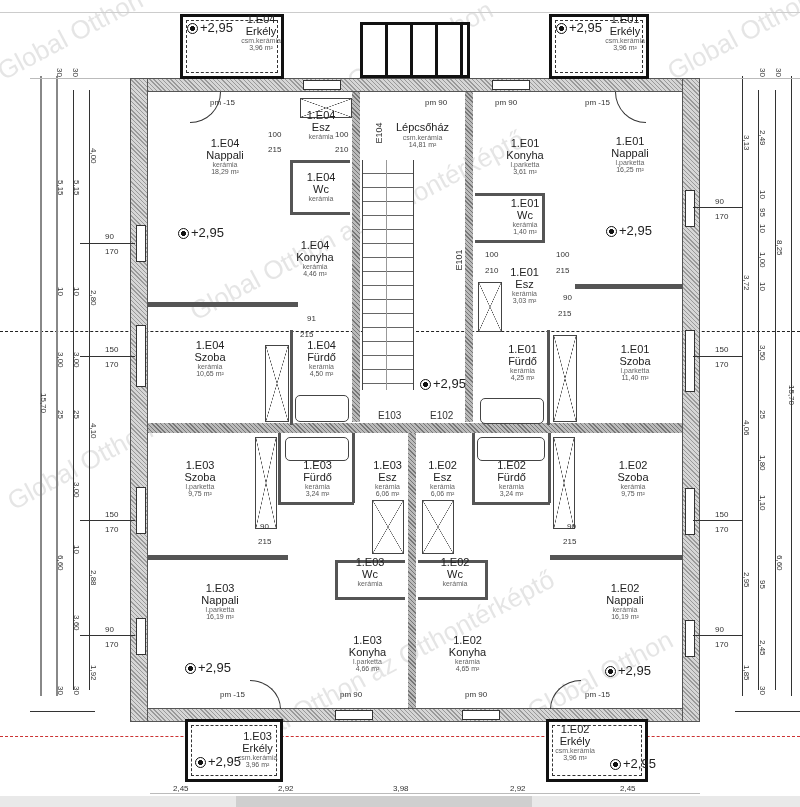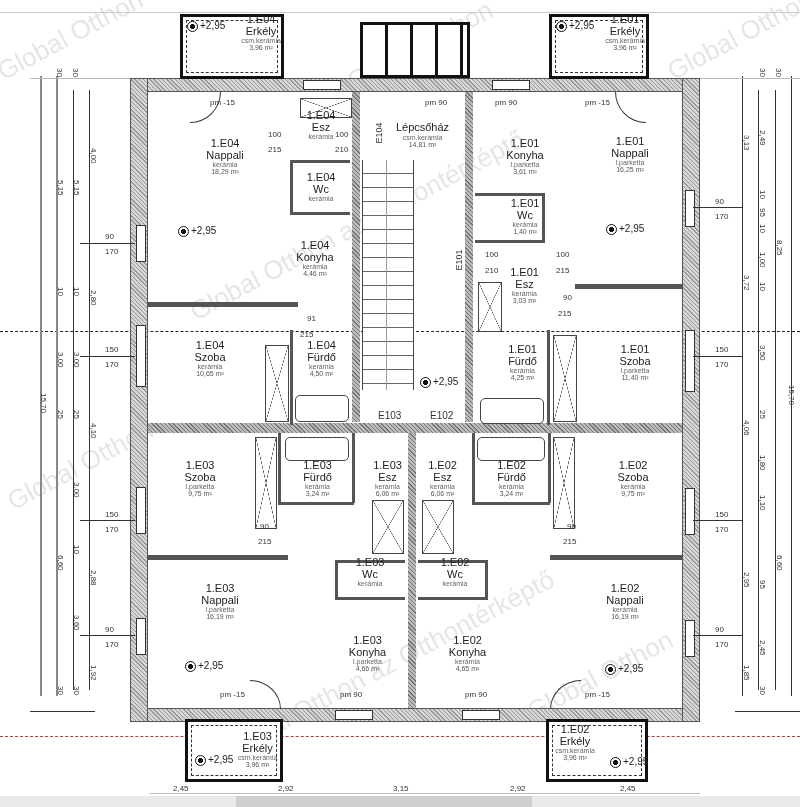--- a/index.html
+++ b/index.html
@@ -17,21 +17,21 @@
   .balc .inner{position:absolute;left:3px;top:3px;right:3px;bottom:3px;border:1px dashed #333;}
   .dimtxt{position:absolute;font-size:8px;color:#333;}
   .dimv{position:absolute;font-size:8px;color:#333;transform:rotate(90deg);transform-origin:left top;white-space:nowrap;}
   .vline{position:absolute;width:1px;background:#333;}
   .hline{position:absolute;height:1px;background:#333;}
   .gline{position:absolute;width:2px;background:#888;}
   .axis-dash{position:absolute;height:0;border-top:1px dashed #222;}
   .red-dash{position:absolute;height:0;border-top:1px dashed #c33;}
   .window{position:absolute;border:1px solid #333;background:#fff;}
   .door-arc{position:absolute;border:1px solid #333;border-radius:0 100% 0 0;border-left:none;border-bottom:none;}
-  .elev{position:absolute;font-size:10px;color:#222;}
+  .elev{position:absolute;font-size:13px;color:#222;}
   .crosshair{display:inline-block;width:9px;height:9px;border-radius:50%;border:1px solid #111;background:radial-gradient(circle,#111 35%,transparent 40%);vertical-align:middle;margin-right:2px;}
   .xbox{position:absolute;border:1px solid #444;background:
      linear-gradient(to top right,transparent calc(50% - .5px),#444 50%,transparent calc(50% + .5px)),
      linear-gradient(to top left,transparent calc(50% - .5px),#444 50%,transparent calc(50% + .5px));}
   .tub{position:absolute;border:1px solid #444;border-radius:5px;}
   .stairs{position:absolute;background:repeating-linear-gradient(to bottom,#fff 0 13px,#666 13px 14px);border-left:1px solid #444;border-right:1px solid #444;}
   .watermark{position:absolute;font-size:26px;color:rgba(150,150,150,0.25);transform:rotate(-28deg);white-space:nowrap;pointer-events:none;}
   .label-sm{position:absolute;font-size:8px;color:#333;}
   .footer-band{position:absolute;left:0;top:796px;width:800px;height:11px;background:#e9e9e9;}
   .footer-mid{position:absolute;left:236px;top:796px;width:296px;height:11px;background:#cfcfcf;}
@@ -436,18 +436,18 @@
 <div class="dimv" style="left:784px;top:555px;">6,60</div>
 <div class="dimv" style="left:751px;top:572px;">2,95</div>
 <div class="dimv" style="left:767px;top:580px;">95</div>
 <div class="dimv" style="left:767px;top:640px;">2,45</div>
 <div class="dimv" style="left:751px;top:665px;">1,85</div>
 <div class="dimv" style="left:767px;top:686px;">30</div>
 
 <div class="hline" style="left:150px;top:793px;width:550px;background:#bbb;"></div>
 <div class="dimtxt" style="left:173px;top:784px;">2,45</div>
 <div class="dimtxt" style="left:278px;top:784px;">2,92</div>
-<div class="dimtxt" style="left:393px;top:784px;">3,15</div>
+<div class="dimtxt" style="left:393px;top:784px;">3,98</div>
 <div class="dimtxt" style="left:510px;top:784px;">2,92</div>
 <div class="dimtxt" style="left:620px;top:784px;">2,45</div>
 
 <div class="footer-band"></div>
 <div class="footer-mid"></div>
 
 </body></html>

